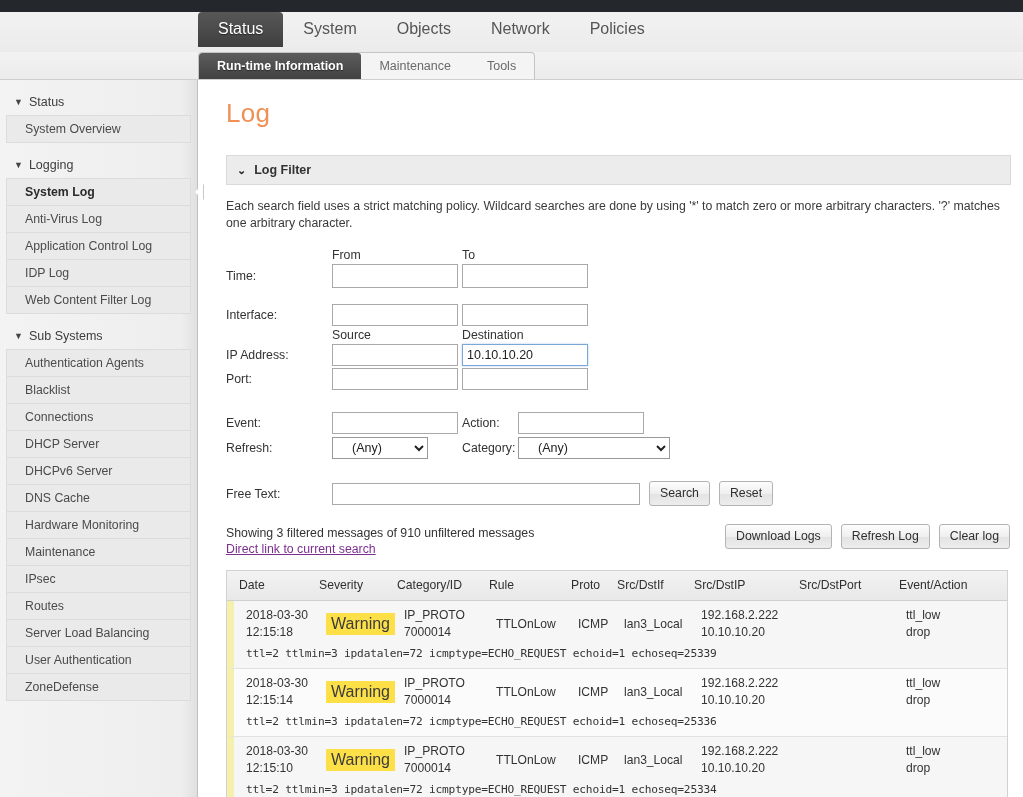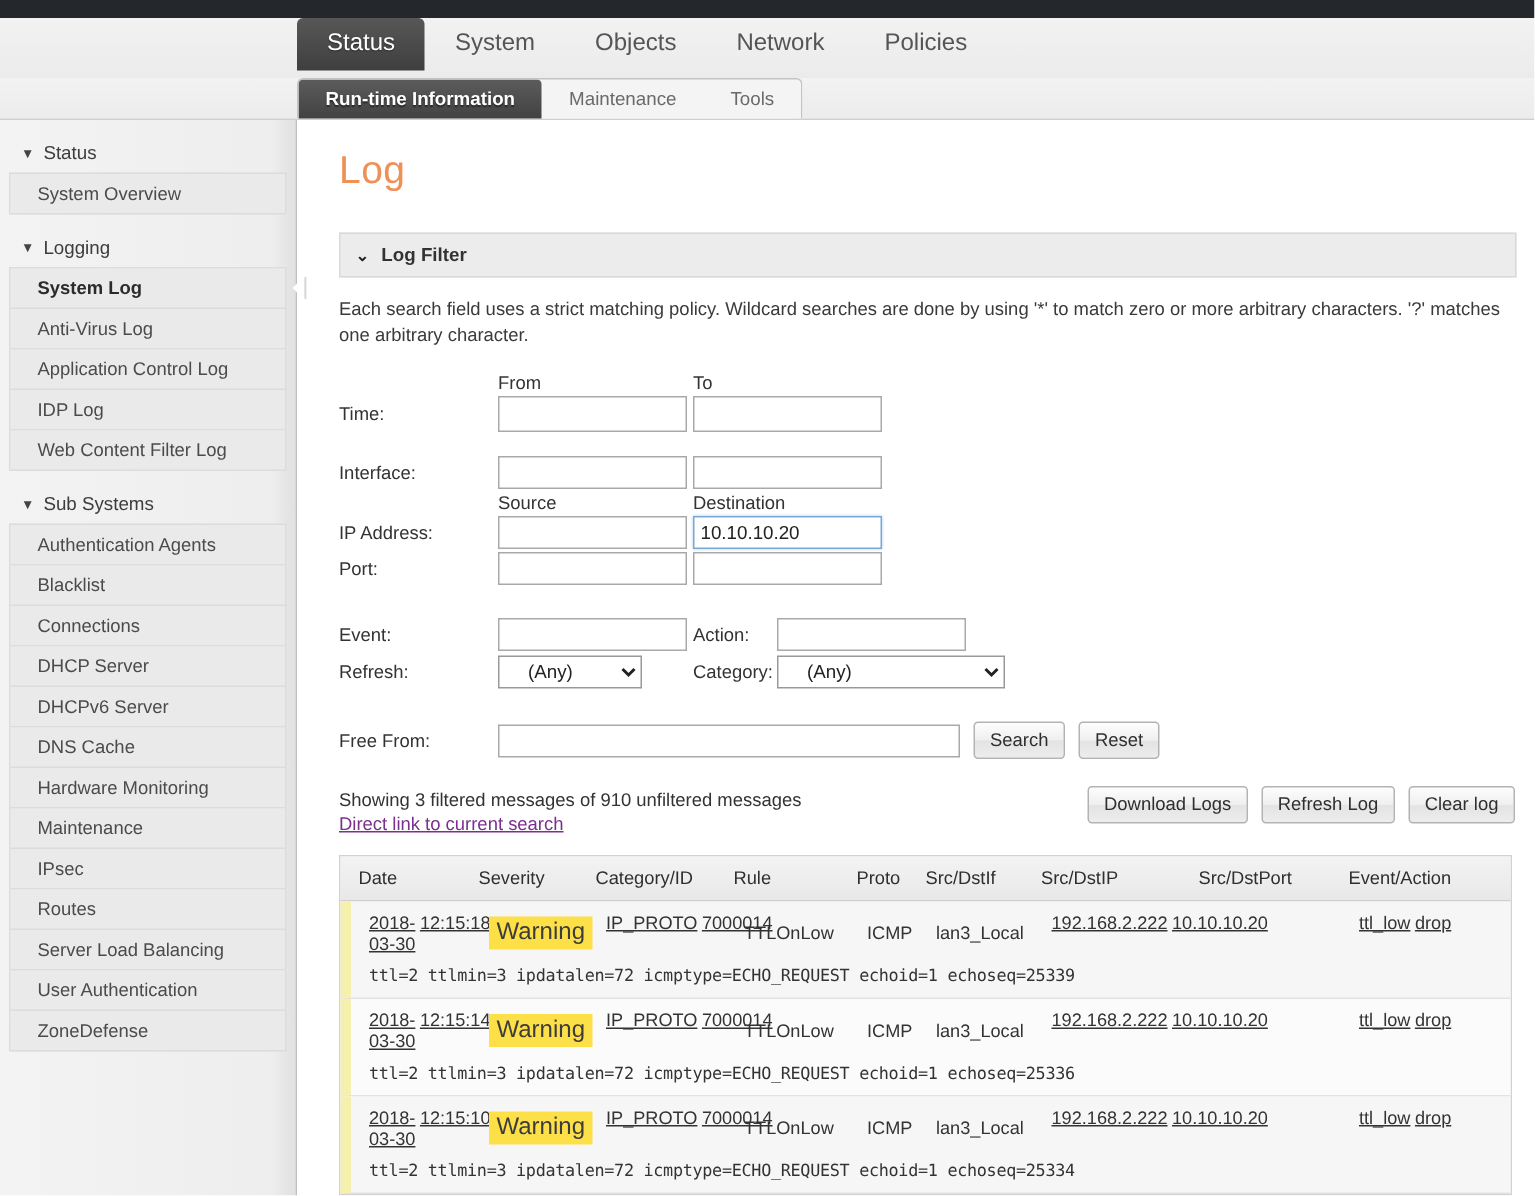--- a/index.html
+++ b/index.html
@@ -274,21 +274,21 @@
   .c-evt   { width: 90px; }
 
   .logrow {
     border-bottom: 1px solid #e2e2e2;
     border-left: 7px solid #f5f0ae;
     background: #f6f6f6;
     padding: 7px 0 6px 0;
   }
   .logrow.alt { background: #fbfbfb; }
   .rowtop { display: flex; font-size: 12.1px; color: #333; }
-  .stack { display: flex; flex-direction: row; gap: 3px; text-decoration: underline; }
+  .stack { display: flex; flex-direction: column; gap: 3px; }
   .mid { align-self: center; }
   .sev-badge {
     background: #fde047;
     color: #3c3c3c;
     font-size: 16px;
     padding: 2px 5px 2px 5px;
     display: inline-block;
   }
   .rowdetail {
     font-family: "DejaVu Sans Mono", monospace;
@@ -423,21 +423,21 @@
       </div>
       <div style="width:56px;" class="fsublabel">Category:</div>
       <div>
         <select class="sel wide2">
           <option>(Any)</option>
         </select>
       </div>
     </div>
 
     <div class="frow" style="margin-bottom:16px;">
-      <div class="flabel">Free From:</div>
+      <div class="flabel">Free Text:</div>
       <input class="freetext" value="" style="">
       <button class="btn" style="margin-left:9px;">Search</button>
       <button class="btn" style="margin-left:9px;">Reset</button>
     </div>
 
     <div style="display:flex; align-items:flex-start; justify-content:space-between; width:784px;">
       <div>
         <div class="results-line">Showing 3 filtered messages of 910 unfiltered messages</div>
         <a class="direct-link" href="#">Direct link to current search</a>
       </div>

